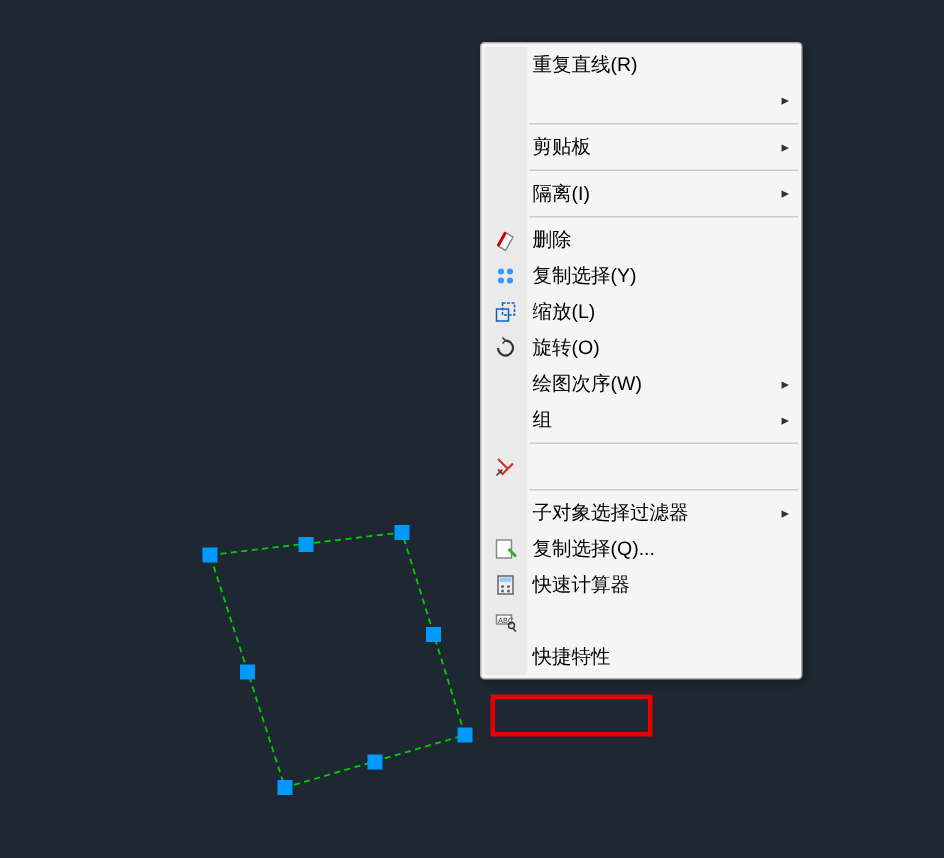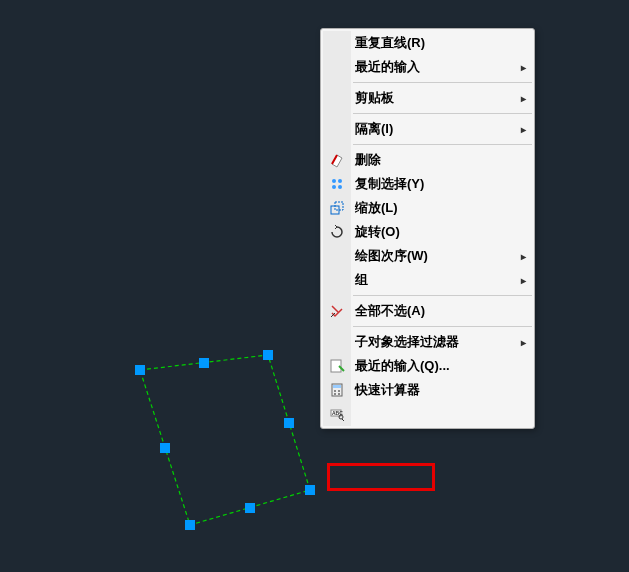--- a/index.html
+++ b/index.html
@@ -34,21 +34,20 @@
     .context-menu {
       position: absolute;
       left: 320px;
       top: 28px;
       width: 215px;
       background: #f5f5f5;
       border: 1px solid #b0b0b0;
       box-shadow: 2px 2px 6px rgba(0,0,0,0.3);
       border-radius: 3px;
       padding: 2px 0;
-      font-weight: bold;
     }
     .menu-item {
       display: flex;
       align-items: center;
       height: 24px;
       padding: 0 18px 0 34px;
       position: relative;
       color: #000;
       cursor: default;
     }
@@ -118,21 +117,20 @@
 
 <div class="context-menu">
   <div class="icon-strip"></div>
   <div class="menu-items" id="menu-items">
       <div class="menu-item">
         <span class="icon"></span>
         <span class="label">重复直线(R)</span>
       </div>
       <div class="menu-item">
         <span class="icon"></span>
-        <span class="label">最近的输入</span>
         <span class="arrow">▸</span>
       </div>
       <div class="separator"></div>
       <div class="menu-item">
         <span class="icon"></span>
         <span class="label">剪贴板</span>
         <span class="arrow">▸</span>
       </div>
       <div class="separator"></div>
       <div class="menu-item">
@@ -190,36 +188,35 @@
         <span class="arrow">▸</span>
       </div>
       <div class="separator"></div>
       <div class="menu-item">
         <span class="icon">
           <svg width="16" height="16">
             <path d="M3 3 L10 10 M3 10 L6 13 L13 6" stroke="#c33" stroke-width="1.5" fill="none"></path>
             <path d="M2 14 L6 10" stroke="#333"></path>
           </svg>
         </span>
-        <span class="label">全部不选(A)</span>
       </div>
       <div class="separator"></div>
       <div class="menu-item">
         <span class="icon"></span>
         <span class="label">子对象选择过滤器</span>
         <span class="arrow">▸</span>
       </div>
       <div class="menu-item">
         <span class="icon">
           <svg width="16" height="16">
             <rect x="2" y="2" width="10" height="12" fill="#fff" stroke="#888"></rect>
             <path d="M10 8 L15 13" stroke="#3a3" stroke-width="2"></path>
           </svg>
         </span>
-        <span class="label">最近的输入(Q)...</span>
+        <span class="label">复制选择(Q)...</span>
       </div>
       <div class="menu-item">
         <span class="icon">
           <svg width="16" height="16">
             <rect x="3" y="2" width="10" height="12" fill="#eee" stroke="#666"></rect>
             <rect x="4" y="3" width="8" height="3" fill="#9cf"></rect>
             <circle cx="6" cy="9" r="1" fill="#666"></circle>
             <circle cx="10" cy="9" r="1" fill="#666"></circle>
             <circle cx="6" cy="12" r="1" fill="#666"></circle>
             <circle cx="10" cy="12" r="1" fill="#666"></circle>
@@ -230,16 +227,20 @@
       <div class="menu-item">
         <span class="icon">
           <svg width="16" height="16">
             <rect x="2" y="4" width="10" height="6" fill="#fff" stroke="#888"></rect>
             <text x="3" y="9" font-size="5" fill="#333">ABC</text>
             <circle cx="12" cy="11" r="2" fill="none" stroke="#333"></circle>
             <path d="M13 13 L15 15" stroke="#333"></path>
           </svg>
         </span>
       </div>
+      <div class="menu-item">
+        <span class="icon"></span>
+        <span class="label">快捷特性</span>
+      </div>
     </div>
 </div>
 
 <div class="highlight-box"></div>
 
 </body></html>

